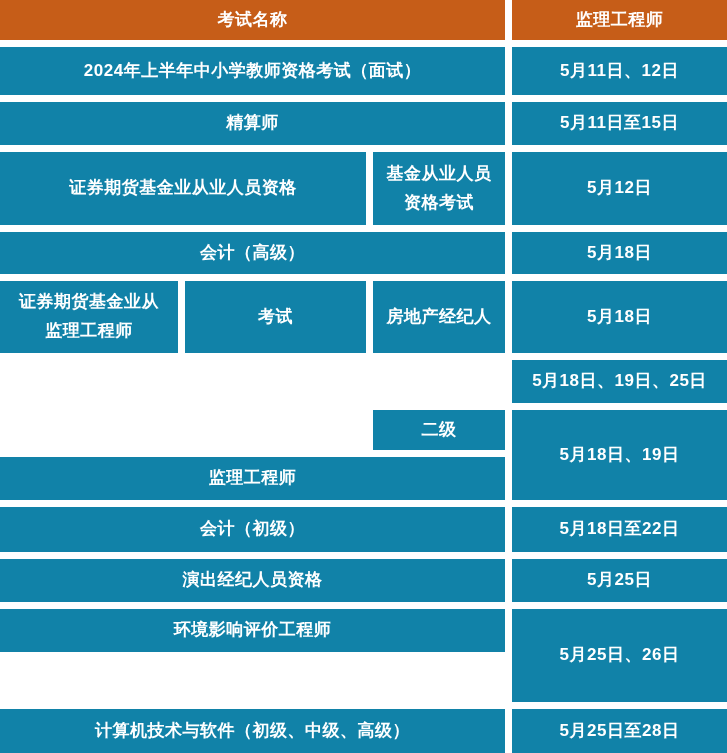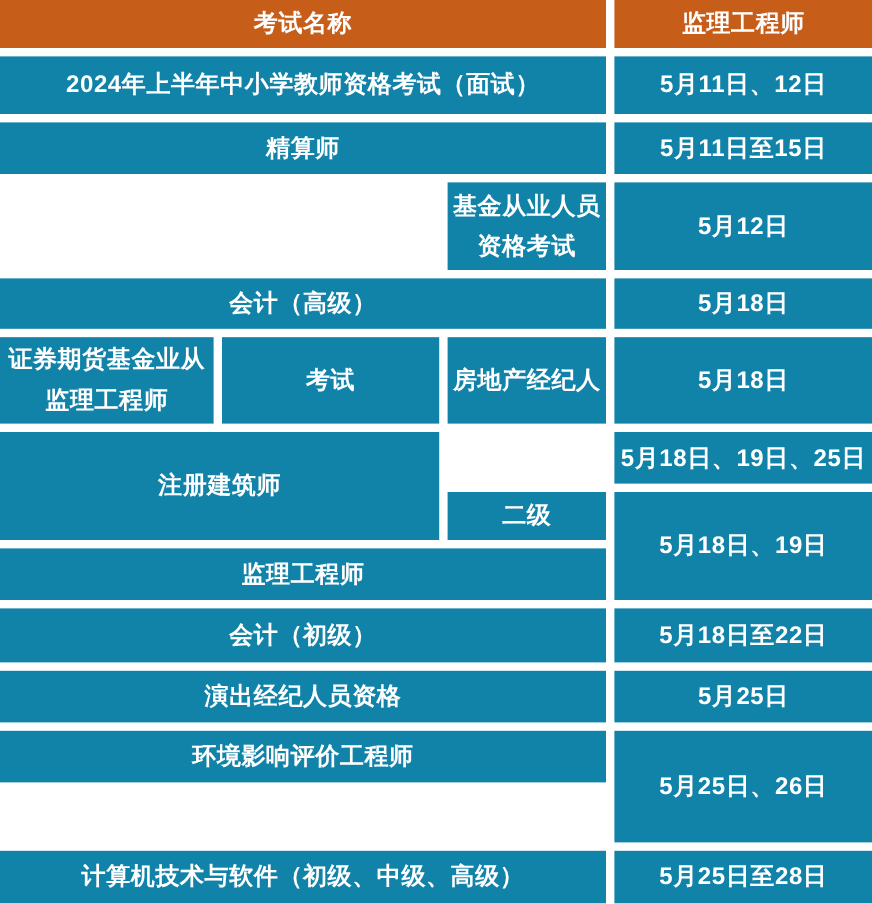--- a/index.html
+++ b/index.html
@@ -14,21 +14,21 @@
     font-family: "Liberation Sans", sans-serif;
   }
   .cell {
     background: var(--cell-bg, #1182A8);
     color: var(--text, #ffffff);
     display: flex;
     flex-direction: column;
     align-items: center;
     justify-content: center;
     text-align: center;
-    font-size: 20px;
+    font-size: 17px;
     font-weight: 700;
     line-height: 1.7;
     letter-spacing: 0.5px;
     padding: 0 4px;
     box-sizing: border-box;
   }
   .cell.header {
     background: var(--header-bg, #C65D18);
   }
   .cell span { display: block; }
@@ -52,20 +52,23 @@
     <span>5月11日、12日</span>
   </div>
 
   <div class="cell" style="grid-area:5/1/6/6">
     <span>精算师</span>
   </div>
   <div class="cell" style="grid-area:5/7/6/8">
     <span>5月11日至15日</span>
   </div>
 
+  <div class="cell" style="grid-area:7/1/8/4">
+    <span>证券期货基金业从业人员资格</span>
+  </div>
   <div class="cell" style="grid-area:7/5/8/6">
     <span>基金从业人员</span>
     <span>资格考试</span>
   </div>
   <div class="cell" style="grid-area:7/7/8/8">
     <span>5月12日</span>
   </div>
 
   <div class="cell" style="grid-area:9/1/10/6">
     <span>会计（高级）</span>
@@ -81,23 +84,20 @@
   <div class="cell" style="grid-area:11/3/12/4">
     <span>考试</span>
   </div>
   <div class="cell" style="grid-area:11/5/12/6">
     <span>房地产经纪人</span>
   </div>
   <div class="cell" style="grid-area:11/7/12/8">
     <span>5月18日</span>
   </div>
 
-  <div class="cell" style="grid-area:13/1/16/4">
-    <span>注册建筑师</span>
-  </div>
   <div class="cell" style="grid-area:13/7/14/8">
     <span>5月18日、19日、25日</span>
   </div>
   <div class="cell" style="grid-area:15/5/16/6">
     <span>二级</span>
   </div>
   <div class="cell" style="grid-area:15/7/18/8">
     <span>5月18日、19日</span>
   </div>
 

